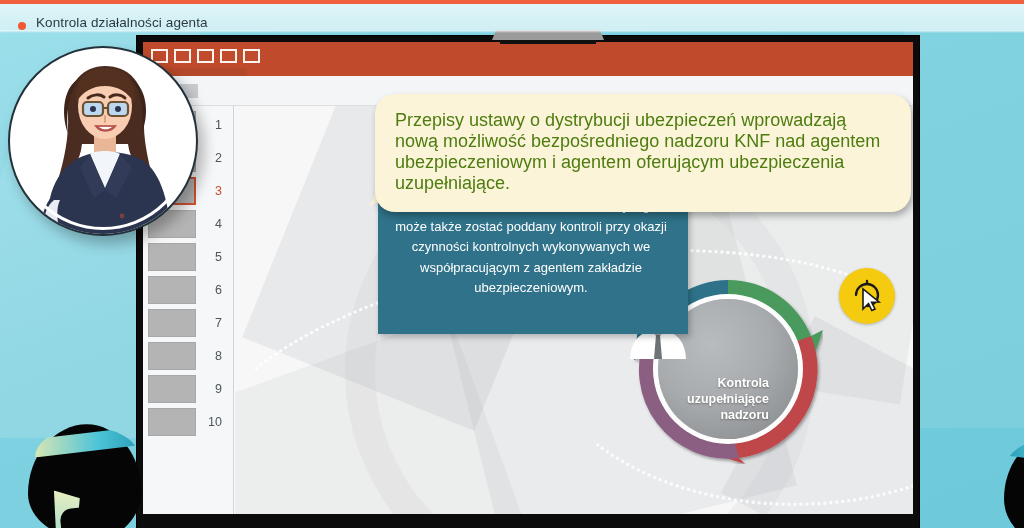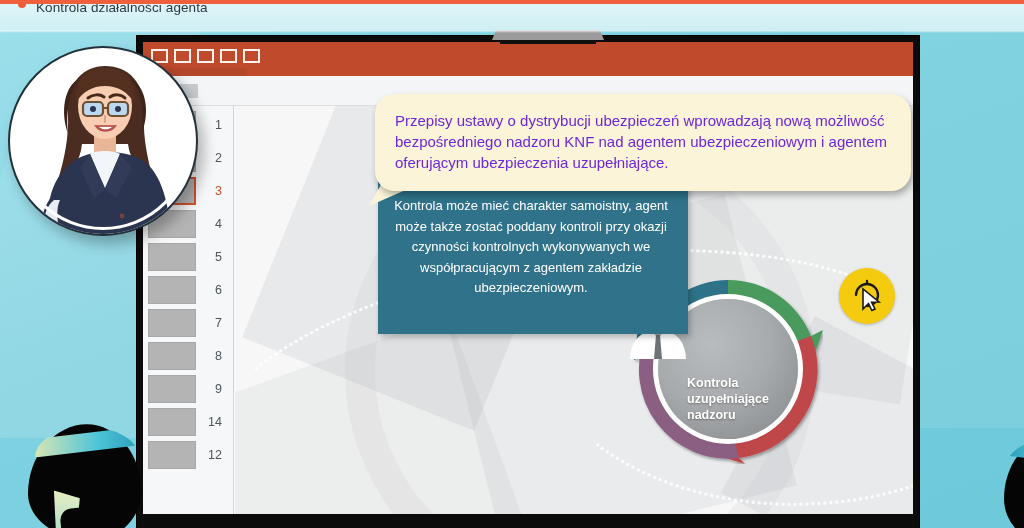--- a/index.html
+++ b/index.html
@@ -41,21 +41,21 @@
     position:absolute; left:0; top:0; width:1024px; height:4px;
     background:#f0603c; z-index:41;
   }
   .topbar-shadow{
     position:absolute; left:0; top:30px; width:1024px; height:3px;
     background:linear-gradient(180deg,rgba(255,255,255,.85),rgba(255,255,255,0));
     z-index:40;
   }
   .topbar-inner {
     position:absolute; left:18px; top:0; height:30px;
-    display:flex; align-items:flex-start; gap:10px;
+    display:flex; align-items:flex-end; gap:10px;
   }
   .bullet {
     width:8px; height:8px; border-radius:50%;
     background:#ef5a32; flex:0 0 auto;
   }
   .topbar-title {
     font-size:13.5px; color:#2b3a42; letter-spacing:.1px; white-space:nowrap;
   }
 
   
@@ -194,21 +194,21 @@
     box-shadow:0 0 0 5px #fdfdfd, 0 2px 5px rgba(0,0,0,.30);
     display:flex; flex-direction:column; align-items:center; justify-content:flex-end;
     padding-bottom:16px;
   }
   .cycle-person {
     position:absolute; left:50%; top:-20px; transform:translateX(-50%);
     width:70px; height:66px;
   }
   .cycle-label {
     color:#ffffff; font-weight:bold; font-size:12.5px; line-height:16px;
-    text-align:left; text-shadow:0 1px 2px rgba(0,0,0,.35);
+    text-align:right; text-shadow:0 1px 2px rgba(0,0,0,.35);
   }
 
   
   .hint {
     position:absolute; left:206px; top:-6px; width:56px; height:56px;
     border-radius:50%; background:#f5cb10; z-index:6;
     box-shadow:0 1px 3px rgba(0,0,0,.25);
   }
   .hint:after {
     content:""; position:absolute; left:2px; bottom:-7px;
@@ -219,21 +219,21 @@
   .hint svg { position:absolute; left:11px; top:10px; }
 
   
   .bubble {
     position:absolute; left:232px; top:52px; width:536px;
     background:#fbf4d8; border-radius:20px;
     padding:16px 20px 18px 20px; z-index:30;
     box-shadow:2px 4px 7px rgba(0,0,0,.30);
   }
   .bubble p {
-    font-size:15px; line-height:21px; color:#6d28d9;
+    font-size:18px; line-height:21px; color:#4d7c0f;
   }
   .bubble-tail {
     position:absolute; left:-6px; bottom:-22px; width:44px; height:40px;
     background:#fbf4d8; z-index:29;
     clip-path:polygon(100% 0,100% 52%,0% 100%,34% 34%);
   }
 
   
   .tealbox {
     position:absolute; left:235px; top:136px; width:310px; height:156px;
@@ -333,25 +333,21 @@
             <div class="thumb-row">
               <div class="thumb"></div>
               <div class="thumb-num">8</div>
             </div>
             <div class="thumb-row">
               <div class="thumb"></div>
               <div class="thumb-num">9</div>
             </div>
             <div class="thumb-row">
               <div class="thumb"></div>
-              <div class="thumb-num">14</div>
-            </div>
-            <div class="thumb-row">
-              <div class="thumb"></div>
-              <div class="thumb-num">12</div>
+              <div class="thumb-num">10</div>
             </div>
           </div>
       </div>
 
       <div class="slide">
         <div class="slide-deco">
           <div class="sd sd1"></div>
           <div class="sd sd2"></div>
           <div class="sd sd3"></div>
           <div class="sd sd4"></div>

